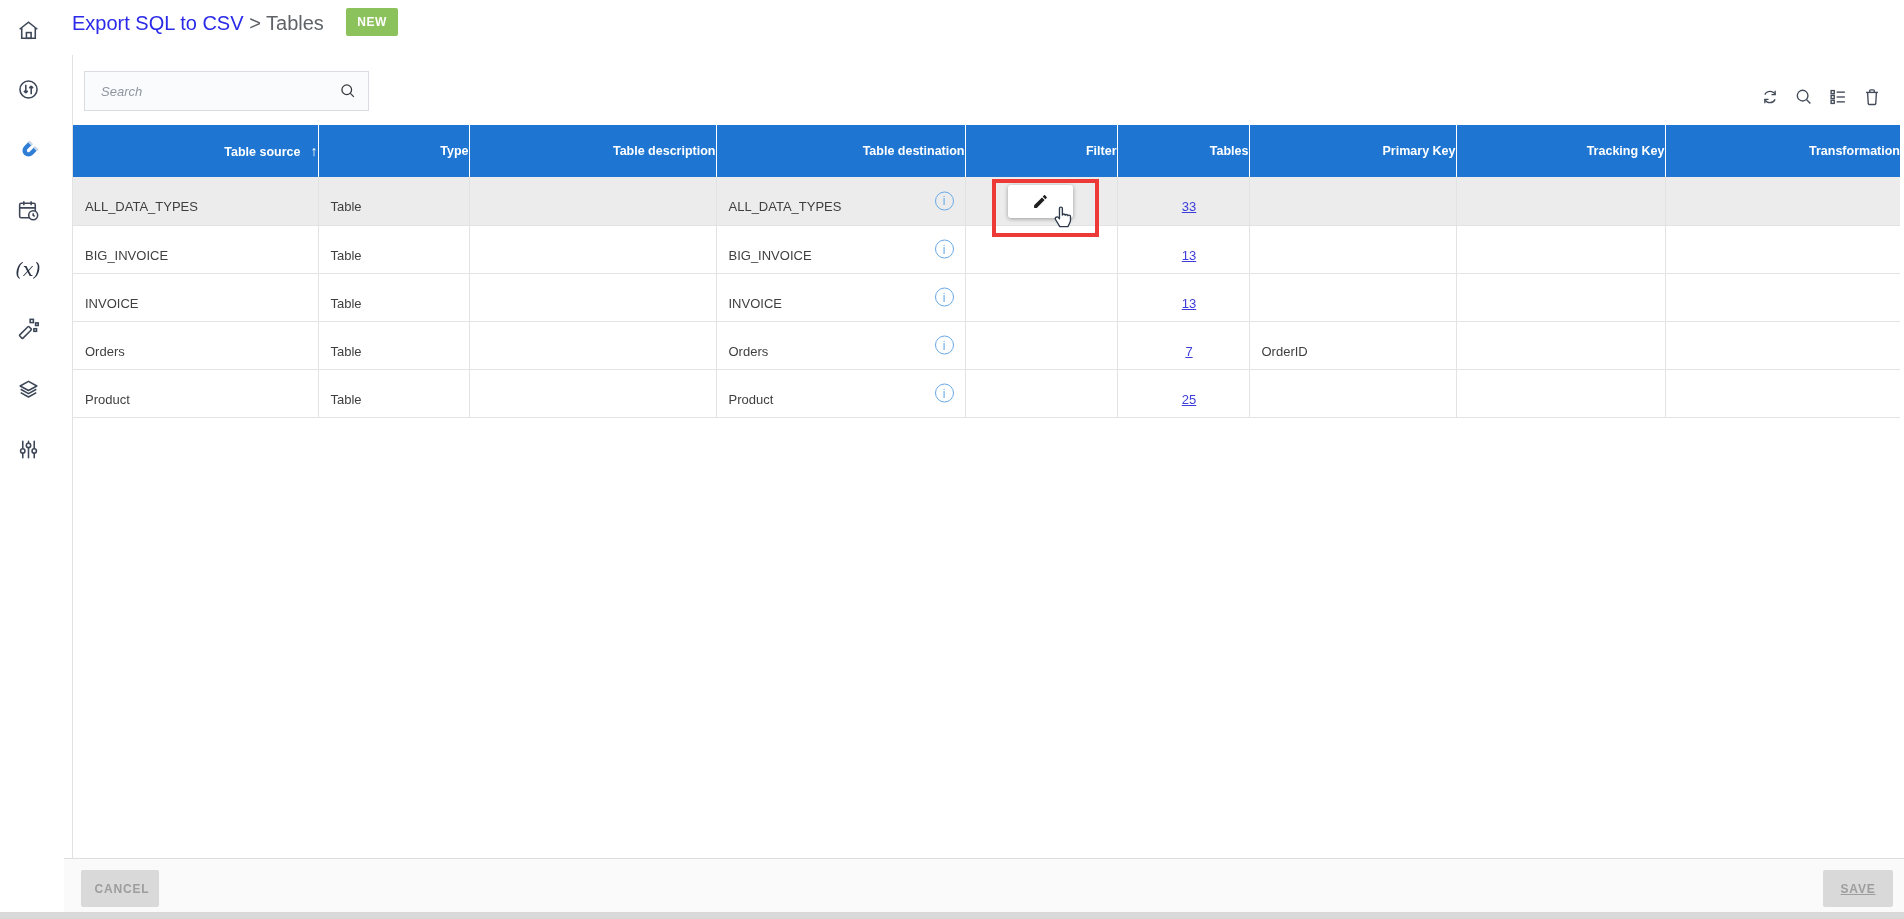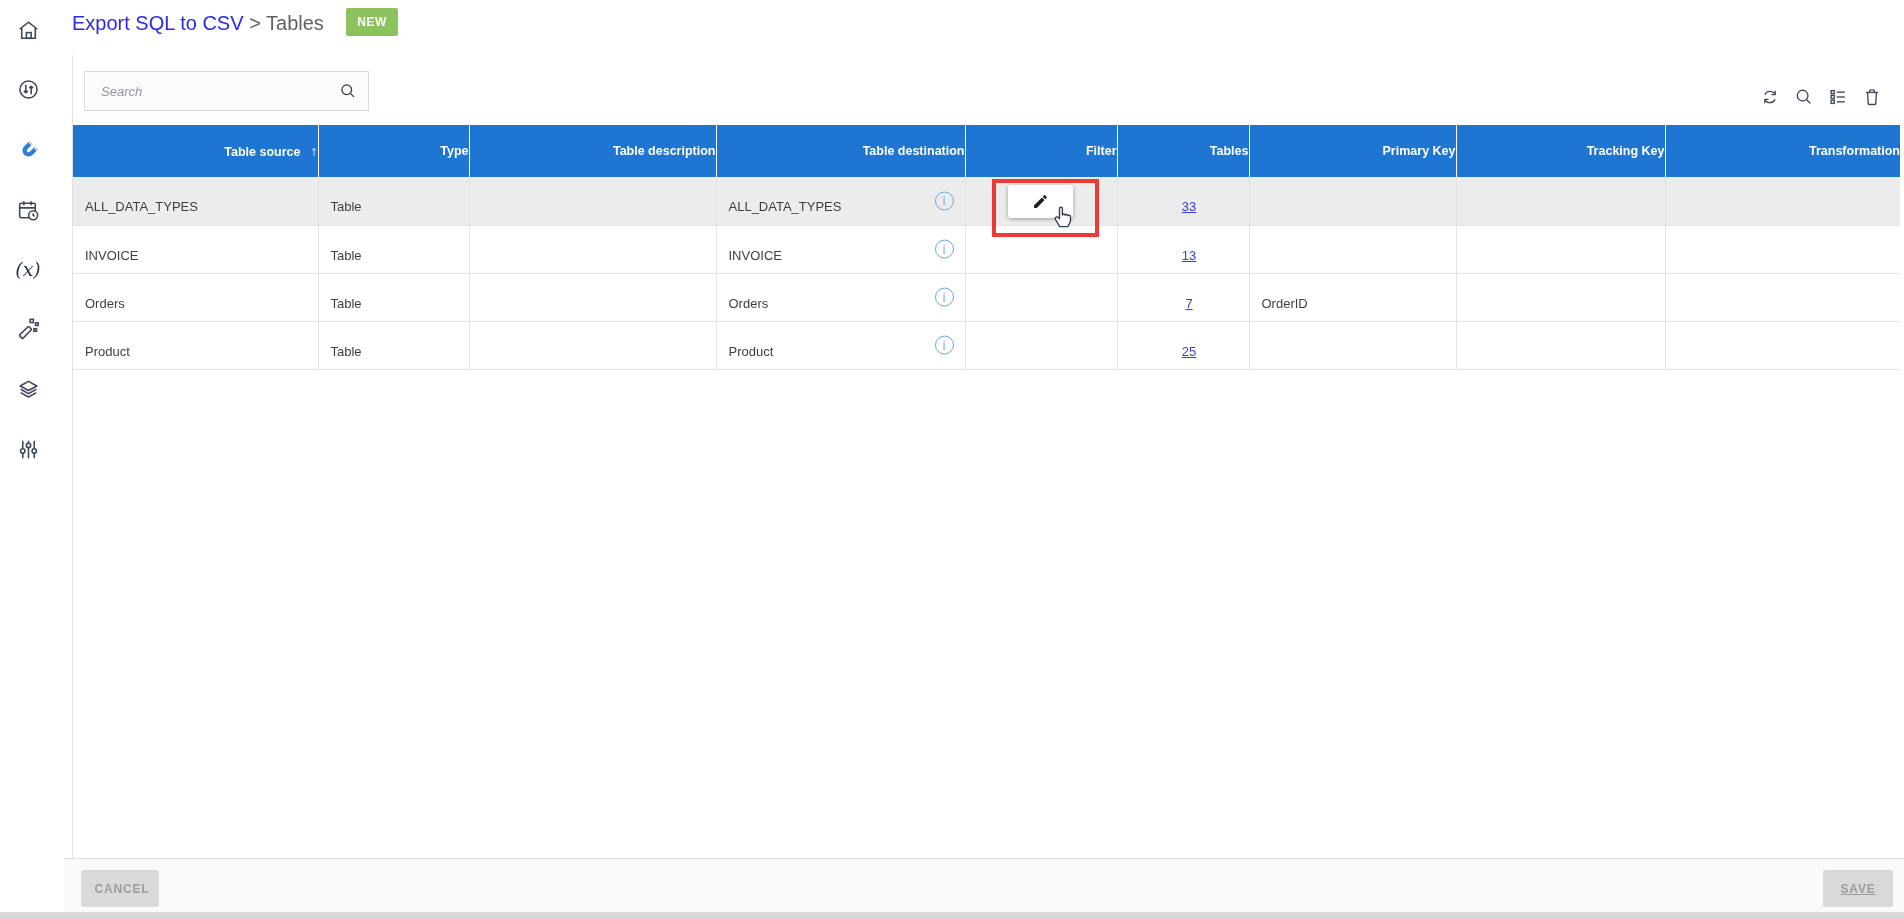--- a/index.html
+++ b/index.html
@@ -217,20 +217,31 @@
         <td>Table</td>
         <td></td>
         <td class="dest"><span>ALL_DATA_TYPES</span><span class="info">i</span></td>
         <td></td>
         <td class="fields"><a>33</a></td>
         <td></td>
         <td></td>
         <td></td>
       </tr>
 
+      <tr>
+        <td>BIG_INVOICE</td>
+        <td>Table</td>
+        <td></td>
+        <td class="dest"><span>BIG_INVOICE</span><span class="info">i</span></td>
+        <td></td>
+        <td class="fields"><a>13</a></td>
+        <td></td>
+        <td></td>
+        <td></td>
+      </tr>
 
 
       <tr>
         <td>INVOICE</td>
         <td>Table</td>
         <td></td>
         <td class="dest"><span>INVOICE</span><span class="info">i</span></td>
         <td></td>
         <td class="fields"><a>13</a></td>
         <td></td>

